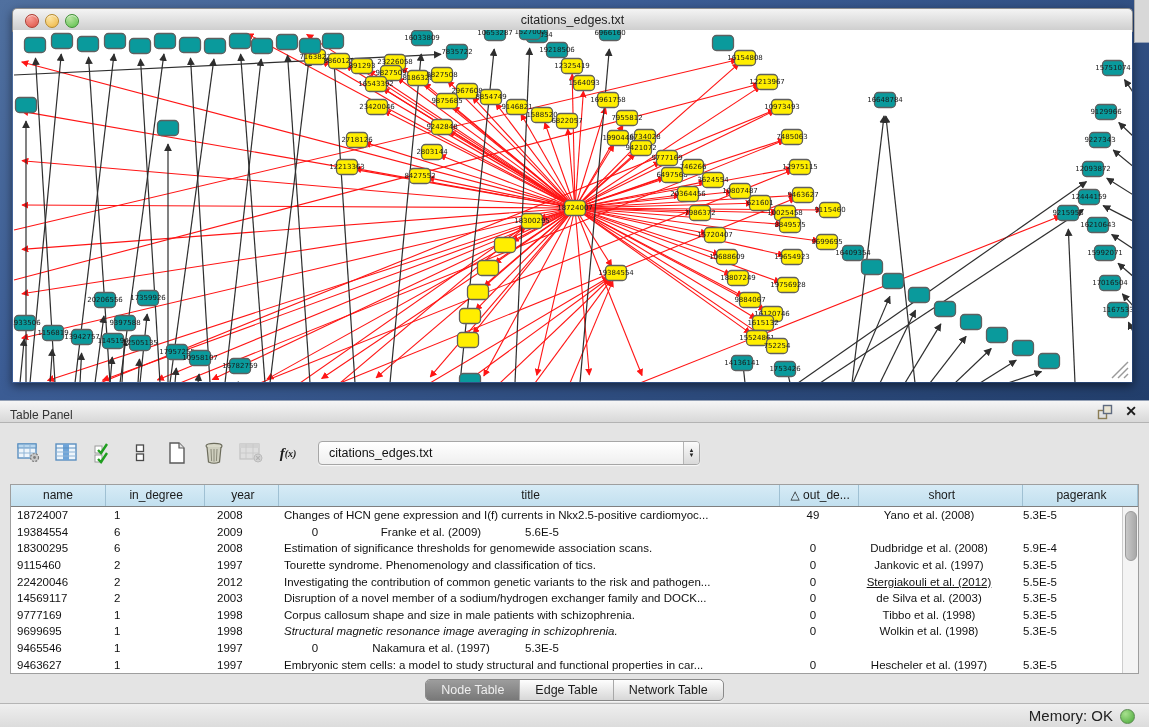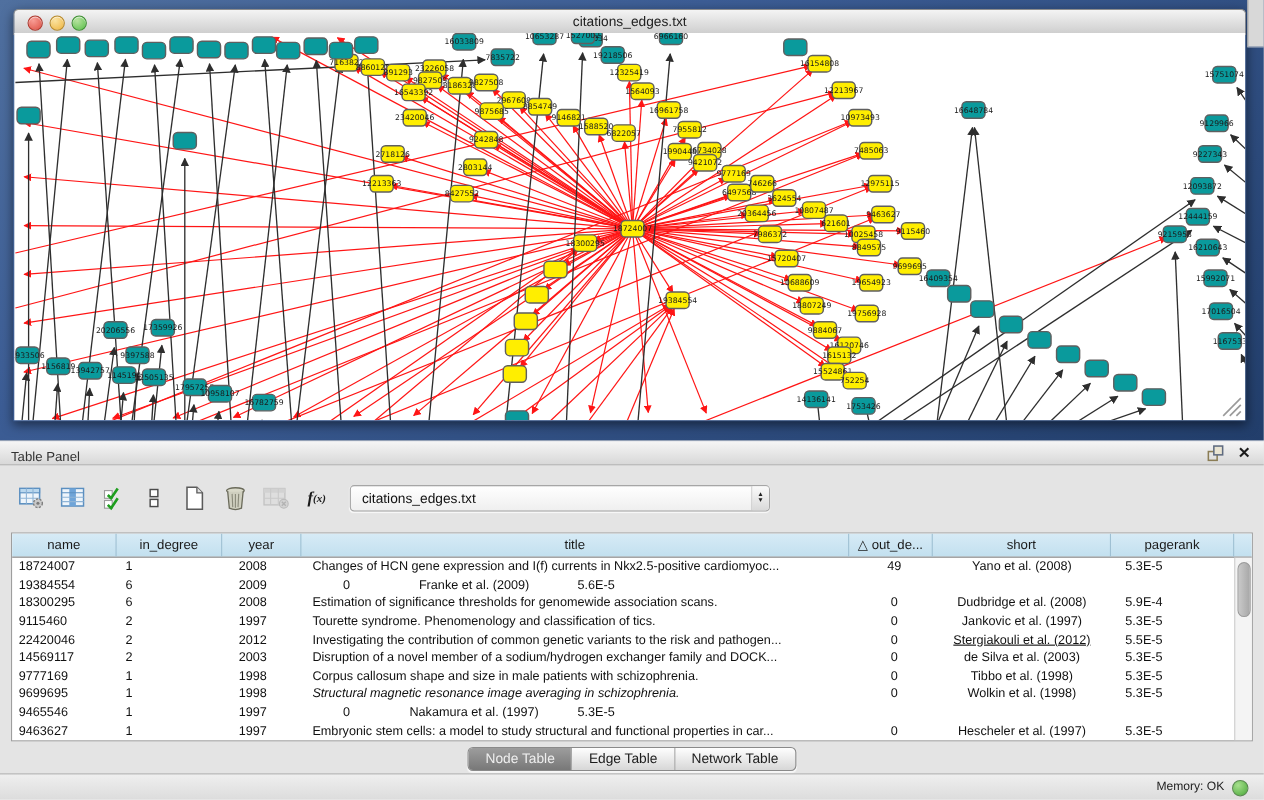--- a/index.html
+++ b/index.html
@@ -39,21 +39,21 @@
   #table-selector{margin-left:6px;width:380px;height:22px;border:1px solid #a6a6a6;border-radius:4px;
     background:linear-gradient(#ffffff,#efefef);display:flex;align-items:center;font-size:12.5px;color:#111;
     box-shadow:0 1px 1px rgba(255,255,255,.8);}
   #table-selector .val{flex:1;padding-left:10px;}
   #selector-stepper{width:15px;height:100%;border-left:1px solid #b5b5b5;display:flex;flex-direction:column;
     align-items:center;justify-content:center;font-size:6px;line-height:5px;color:#222;
     background:linear-gradient(#fbfbfb,#d9d9d9);border-radius:0 3px 3px 0;}
 
   #tp-tablewrap{position:absolute;left:10px;top:84px;width:1127px;height:188px;background:#fff;
     border:1px solid #9e9e9e;overflow:hidden;}
-  #thead-row{display:flex;height:21px;background:linear-gradient(#d7ebf6,#c2e0ef);border-bottom:1px solid #7f7f7f;}
+  #thead-row{display:flex;height:21px;background:linear-gradient(#d7ebf6,#c2e0ef);border-bottom:1px solid #7f7f7f;justify-content:space-between;}
   .th{box-sizing:border-box;border-right:1px solid #9fc0d3;font-size:12px;color:#1a1a1a;
       text-align:center;line-height:21px;overflow:hidden;white-space:nowrap;}
   #tbody{position:absolute;left:0;top:22px;right:15px;bottom:0;}
   .tr{display:flex;height:16.6px;align-items:center;}
   .td{box-sizing:border-box;font-size:11.5px;color:#111;overflow:hidden;white-space:nowrap;padding-left:6px;}
   .td.c1{padding-left:8px;}
   .td.c2{padding-left:15px;}
   .td.c3{padding-left:10px;}
   .td.c4{padding-left:6px;text-align:center;}
   .td.c5{text-align:center;padding-left:0;}
@@ -64,21 +64,21 @@
 
   #tp-tabs{position:absolute;left:0;right:0;bottom:26px;display:flex;justify-content:center;}
   #seg-wrap{display:flex;border:1px solid #8a8a8a;border-radius:5px;overflow:hidden;
     background:linear-gradient(#fefefe,#d7d7d7);box-shadow:0 1px 1px rgba(255,255,255,.7);}
   .seg{padding:2px 15px;font-size:12.5px;color:#1c1c1c;line-height:16px;border-left:1px solid #a8a8a8;cursor:pointer;}
   .seg:first-child{border-left:none;}
   .seg.sel{background:linear-gradient(#9d9d9d,#787878);color:#efefef;}
 
   #footer{position:absolute;left:0;bottom:0;width:1149px;height:23px;
     background:linear-gradient(#efefef,#dcdcdc);border-top:1px solid #b5b5b5;}
-  #memory-label{position:absolute;right:36px;top:0;line-height:23px;font-size:11px;color:#222;}
+  #memory-label{position:absolute;right:36px;top:0;line-height:23px;font-size:15px;color:#222;}
   #memory-dot{position:absolute;right:14px;top:5px;width:13px;height:13px;border-radius:50%;
     background:radial-gradient(circle at 35% 30%,#a7e08e,#49a838);border:1px solid #5a8a50;}
 </style>
 </head>
 <body>
 
 <div id="stage">
 
   <div id="network-panel">
     <div id="net-window">

